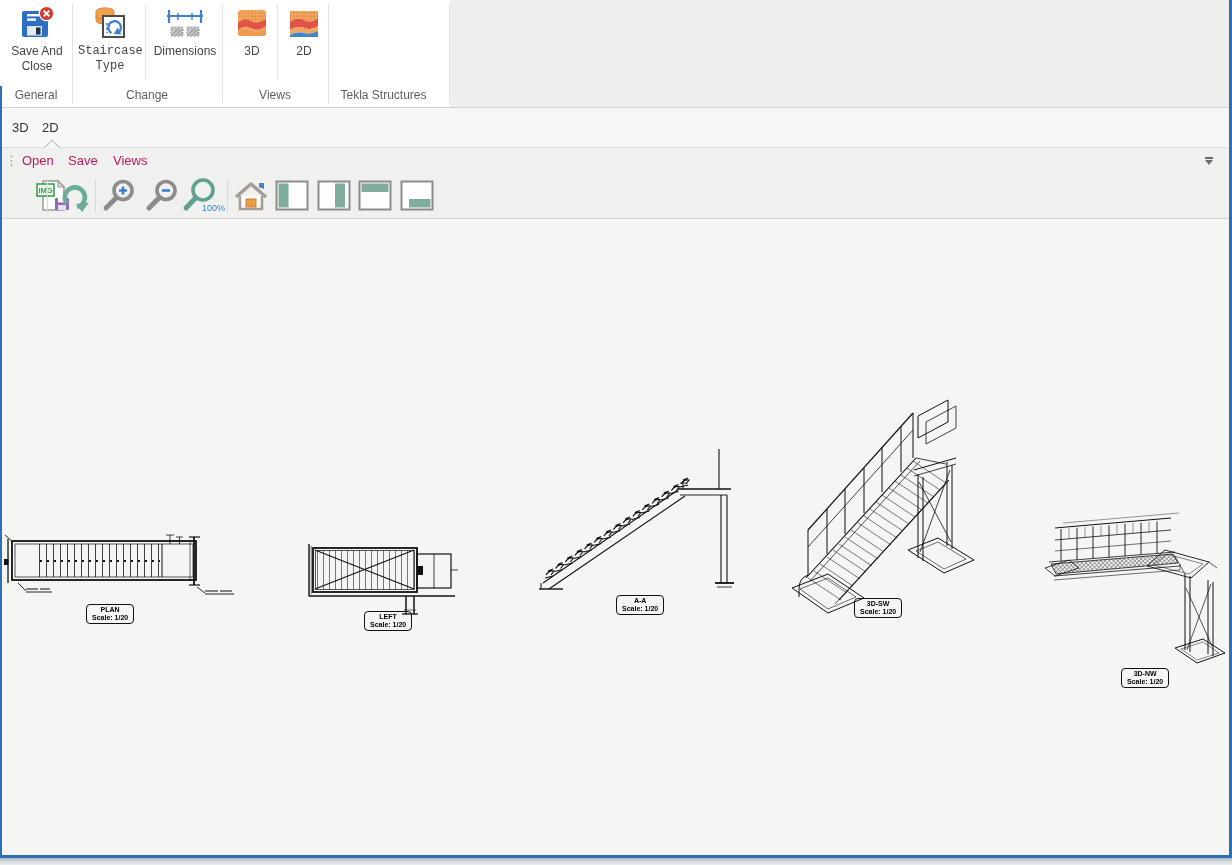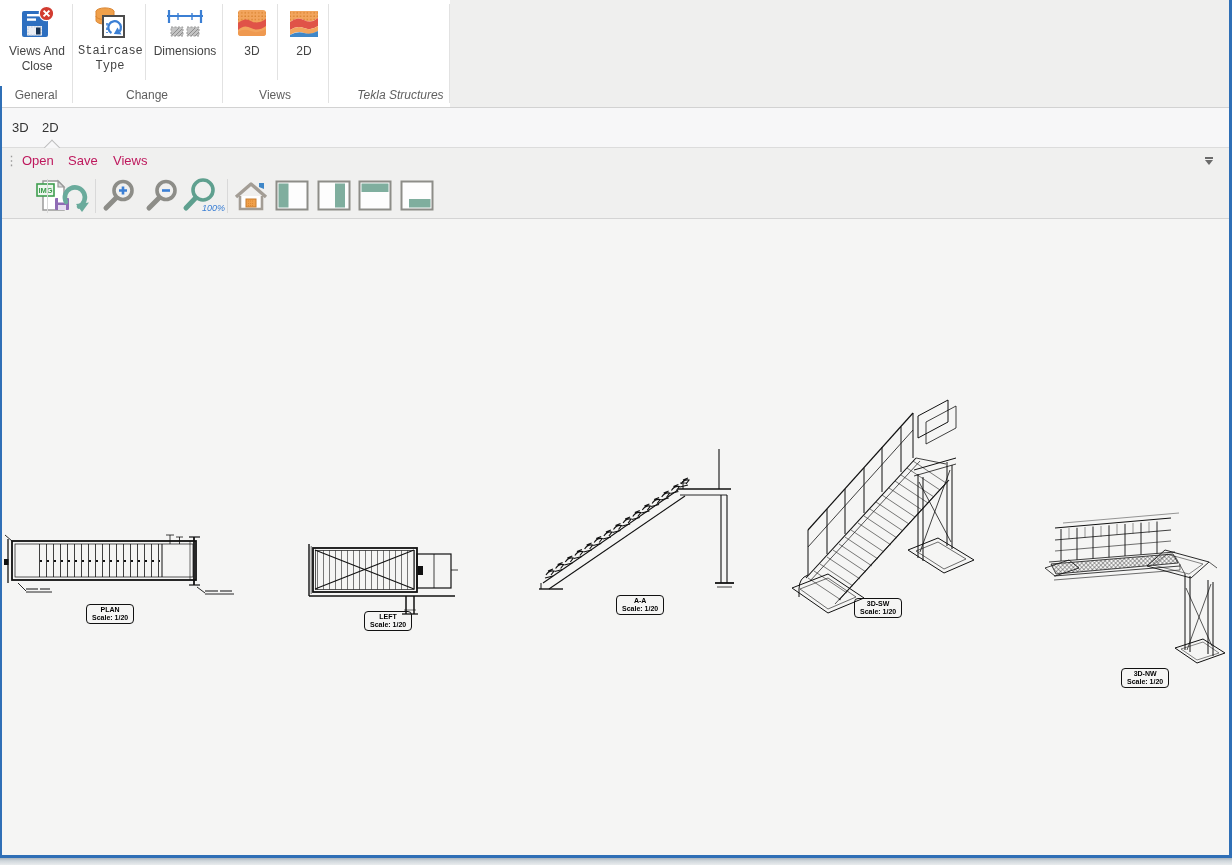--- a/index.html
+++ b/index.html
@@ -58,21 +58,21 @@
           <rect x="5" y="8" width="26" height="26" rx="2" fill="#2d6fc0"></rect>
           <rect x="10" y="11" width="13" height="2.4" fill="#fff"></rect>
           <rect x="10" y="15.4" width="9" height="2.4" fill="#fff"></rect>
           <rect x="10" y="23" width="15" height="9.5" fill="#e9edf4"></rect>
           <rect x="11" y="24" width="13" height="8" fill="none" stroke="#b9c6da" stroke-width="1" stroke-dasharray="1.5,1.5"></rect>
           <rect x="19" y="24.5" width="4.5" height="7" fill="#16304f"></rect>
           <circle cx="29.5" cy="10.5" r="7.2" fill="#d23b30" stroke="#fff" stroke-width="1.2"></circle>
           <path d="M26.6 7.6 l5.8 5.8 M32.4 7.6 l-5.8 5.8" stroke="#fff" stroke-width="2"></path>
         </svg>
       </div>
-      <div>Views And Close</div>
+      <div>Save And Close</div>
     </div>
 
     <div class="rsep group" style="left:72px;"></div>
 
     <div class="rbtn" style="left:78px;width:64px;font-family:Liberation Mono, monospace;">
       <div class="ric">
         <svg width="40" height="40" viewBox="0 0 40 40">
           <ellipse cx="15" cy="8.5" rx="9" ry="3.6" fill="#f0a04a" stroke="#d9832f" stroke-width="1"></ellipse>
           <path d="M6 8.5 v9 c0 2 4 3.6 9 3.6 s9 -1.6 9 -3.6 v-9" fill="#f0a04a" stroke="#d9832f" stroke-width="1"></path>
           <path d="M6 13 c0 2 4 3.6 9 3.6 s9 -1.6 9 -3.6" fill="none" stroke="#d9832f" stroke-width="1"></path>
@@ -138,21 +138,21 @@
     </div>
 
     <div class="rsep group" style="left:328px;"></div>
 
 
     <div class="rsep group" style="left:449px;"></div>
 
     <div class="rgrp" style="left:0;width:72px;">General</div>
     <div class="rgrp" style="left:72px;width:150px;">Change</div>
     <div class="rgrp" style="left:222px;width:106px;">Views</div>
-    <div class="rgrp" style="left:340px;width:121px;font-style:italic;">Tekla Structures</div>
+    <div class="rgrp" style="left:323px;width:121px;">Tekla Structures</div>
   </div>
 
   <div class="tabrow">
     <div class="tab" style="left:8px;">3D</div>
     <div class="tab" style="left:38px;">2D</div>
     <div class="caretwrap">
         <div class="d"></div>
       </div>
   </div>
 
@@ -196,21 +196,21 @@
     </div>
 
     <div class="tbtn" style="left:142px;width:40px;">
       <svg width="38" height="38" viewBox="0 0 38 38">
         <circle cx="23" cy="13.5" r="9" fill="none" stroke="#8d8d88" stroke-width="3.6"></circle>
         <line x1="16" y1="21" x2="6" y2="31" stroke="#8d8d88" stroke-width="5" stroke-linecap="round"></line>
         <path d="M19 13.5 h8" stroke="#3b7fd4" stroke-width="2.6"></path>
       </svg>
     </div>
 
-    <div class="tbtn" style="left:181px;width:46px;font-style:italic;">
+    <div class="tbtn" style="left:181px;width:46px;">
       <svg width="44" height="38" viewBox="0 0 44 38">
         <circle cx="21" cy="13" r="10" fill="none" stroke="#5fa08f" stroke-width="3.6"></circle>
         <line x1="13.5" y1="21" x2="4" y2="31" stroke="#5fa08f" stroke-width="5" stroke-linecap="round"></line>
         <text x="43" y="34" font-size="9" fill="#3b7fd4" text-anchor="end" font-family="Liberation Sans, sans-serif">100%</text>
       </svg>
     </div>
     <div class="tsep" style="left:227px;"></div>
 
     <div class="tbtn" style="left:231px;width:40px;">
       <svg width="38" height="34" viewBox="0 0 38 34">

